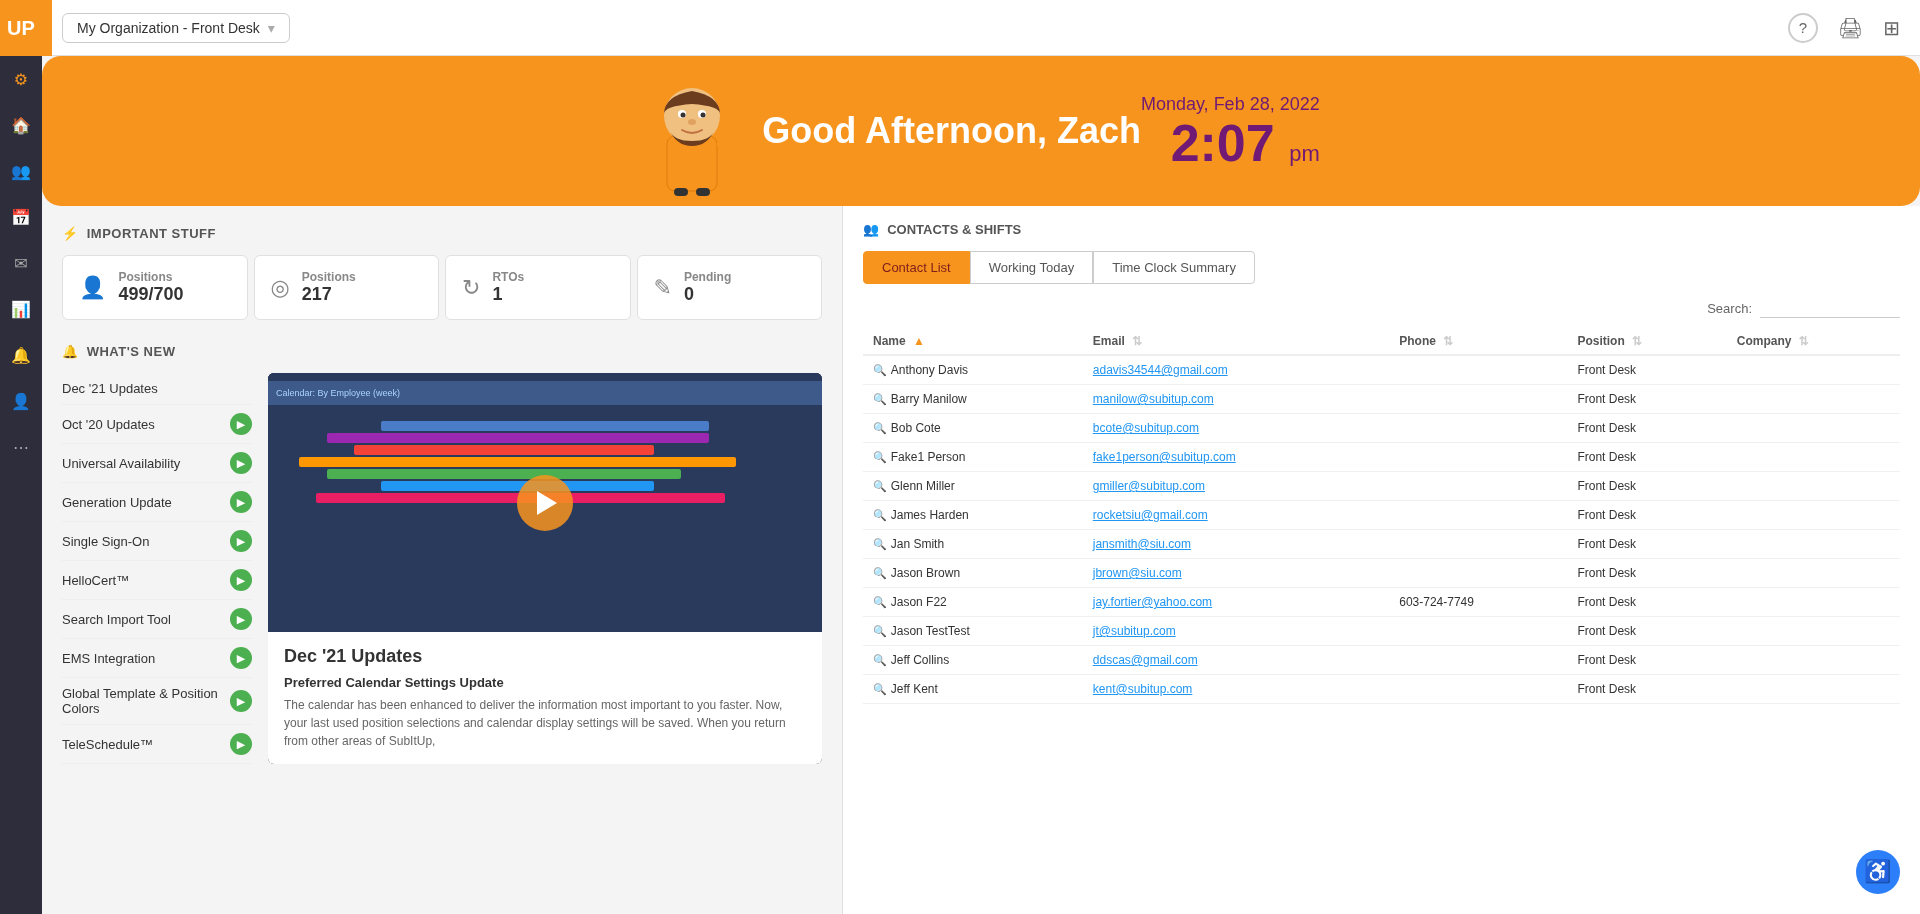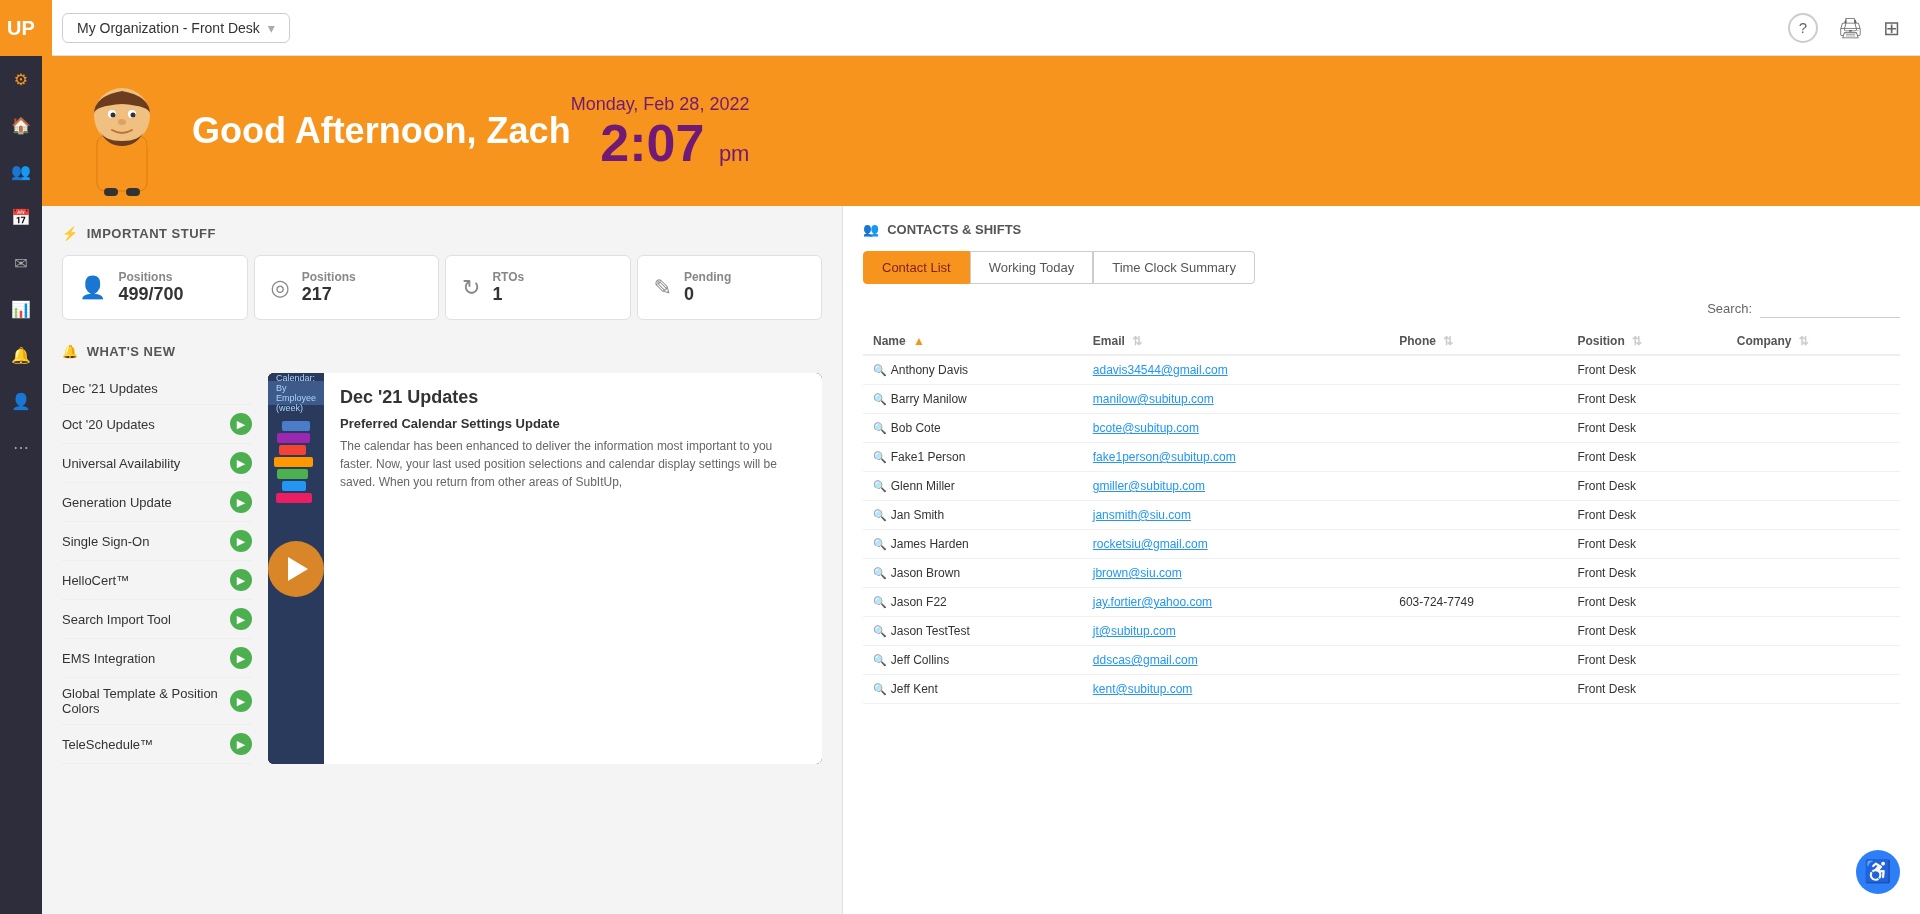--- a/index.html
+++ b/index.html
@@ -75,25 +75,26 @@
     }
     .topbar-right { display: flex; align-items: center; gap: 20px; color: #555; font-size: 20px; }
     .topbar-icon { cursor: pointer; }
 
     
     .hero {
       background: #f7941d;
       padding: 20px 30px;
       display: flex;
       align-items: center;
-      justify-content: flex-start;
+      justify-content: center;
       flex-shrink: 0;
       position: relative;
       overflow: hidden;
       min-height: 140px;
+      border-radius: 19px;
     }
     .hero-left { display: flex; align-items: center; gap: 20px; }
     .hero-greeting {
       color: white;
       font-size: 36px;
       font-weight: 700;
     }
     .hero-datetime {
       text-align: right;
       color: #701a75;
@@ -177,21 +178,21 @@
       flex-shrink: 0;
     }
 
     
     .video-area {
       flex: 1;
       background: #1a1a2e;
       border-radius: 6px;
       overflow: hidden;
       display: flex;
-      flex-direction: row;
+      flex-direction: column;
     }
     .video-placeholder {
       flex: 1;
       position: relative;
       background: linear-gradient(135deg, #1a1a2e 0%, #2d4a6e 50%, #1a1a2e 100%);
       display: flex;
       align-items: center;
       justify-content: center;
       min-height: 200px;
     }
@@ -586,32 +587,32 @@
       <td>
         <span class="contact-search-icon">🔍</span>Glenn Miller
       </td>
       <td><a class="contact-email" href="#">gmiller@subitup.com</a></td>
       <td></td>
       <td>Front Desk</td>
       <td></td>
     </tr>
               <tr>
       <td>
+        <span class="contact-search-icon">🔍</span>James Harden
+      </td>
+      <td><a class="contact-email" href="#">rocketsiu@gmail.com</a></td>
+      <td></td>
+      <td>Front Desk</td>
+      <td></td>
+    </tr>
+              <tr>
+      <td>
         <span class="contact-search-icon">🔍</span>Jan Smith
       </td>
       <td><a class="contact-email" href="#">jansmith@siu.com</a></td>
-      <td></td>
-      <td>Front Desk</td>
-      <td></td>
-    </tr>
-              <tr>
-      <td>
-        <span class="contact-search-icon">🔍</span>James Harden
-      </td>
-      <td><a class="contact-email" href="#">rocketsiu@gmail.com</a></td>
       <td></td>
       <td>Front Desk</td>
       <td></td>
     </tr>
               <tr>
       <td>
         <span class="contact-search-icon">🔍</span>Jason Brown
       </td>
       <td><a class="contact-email" href="#">jbrown@siu.com</a></td>
       <td></td>

